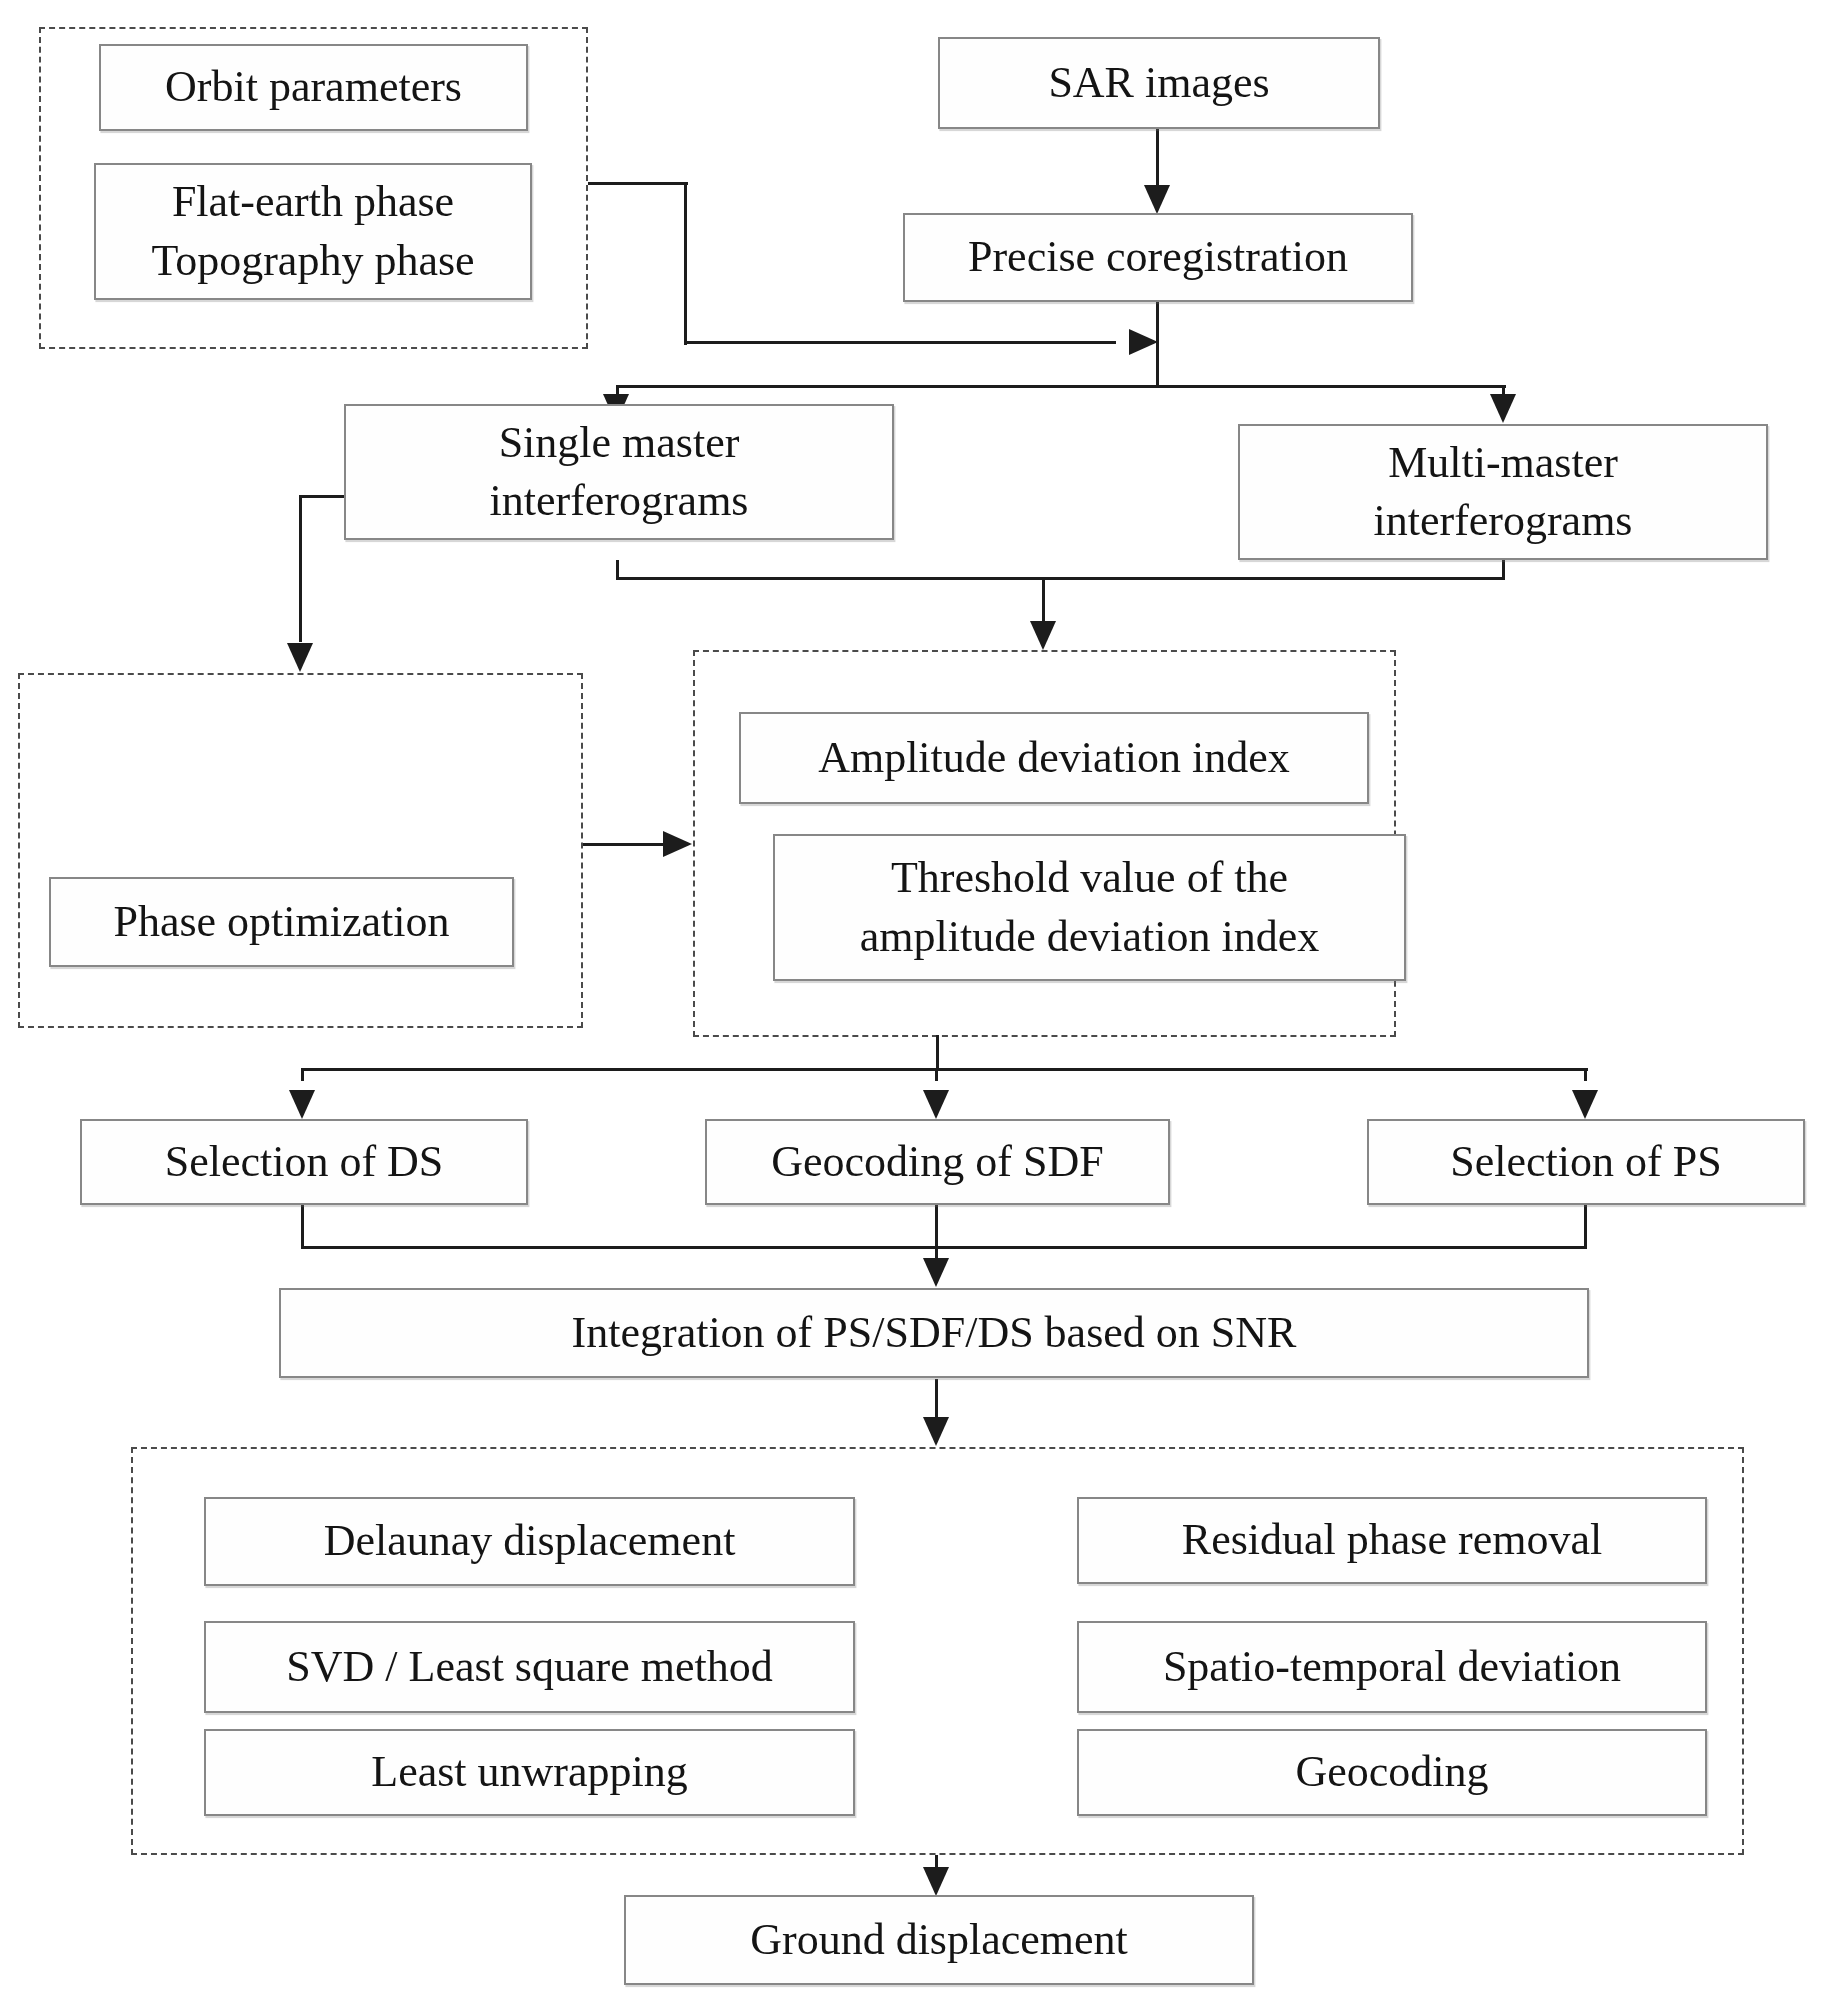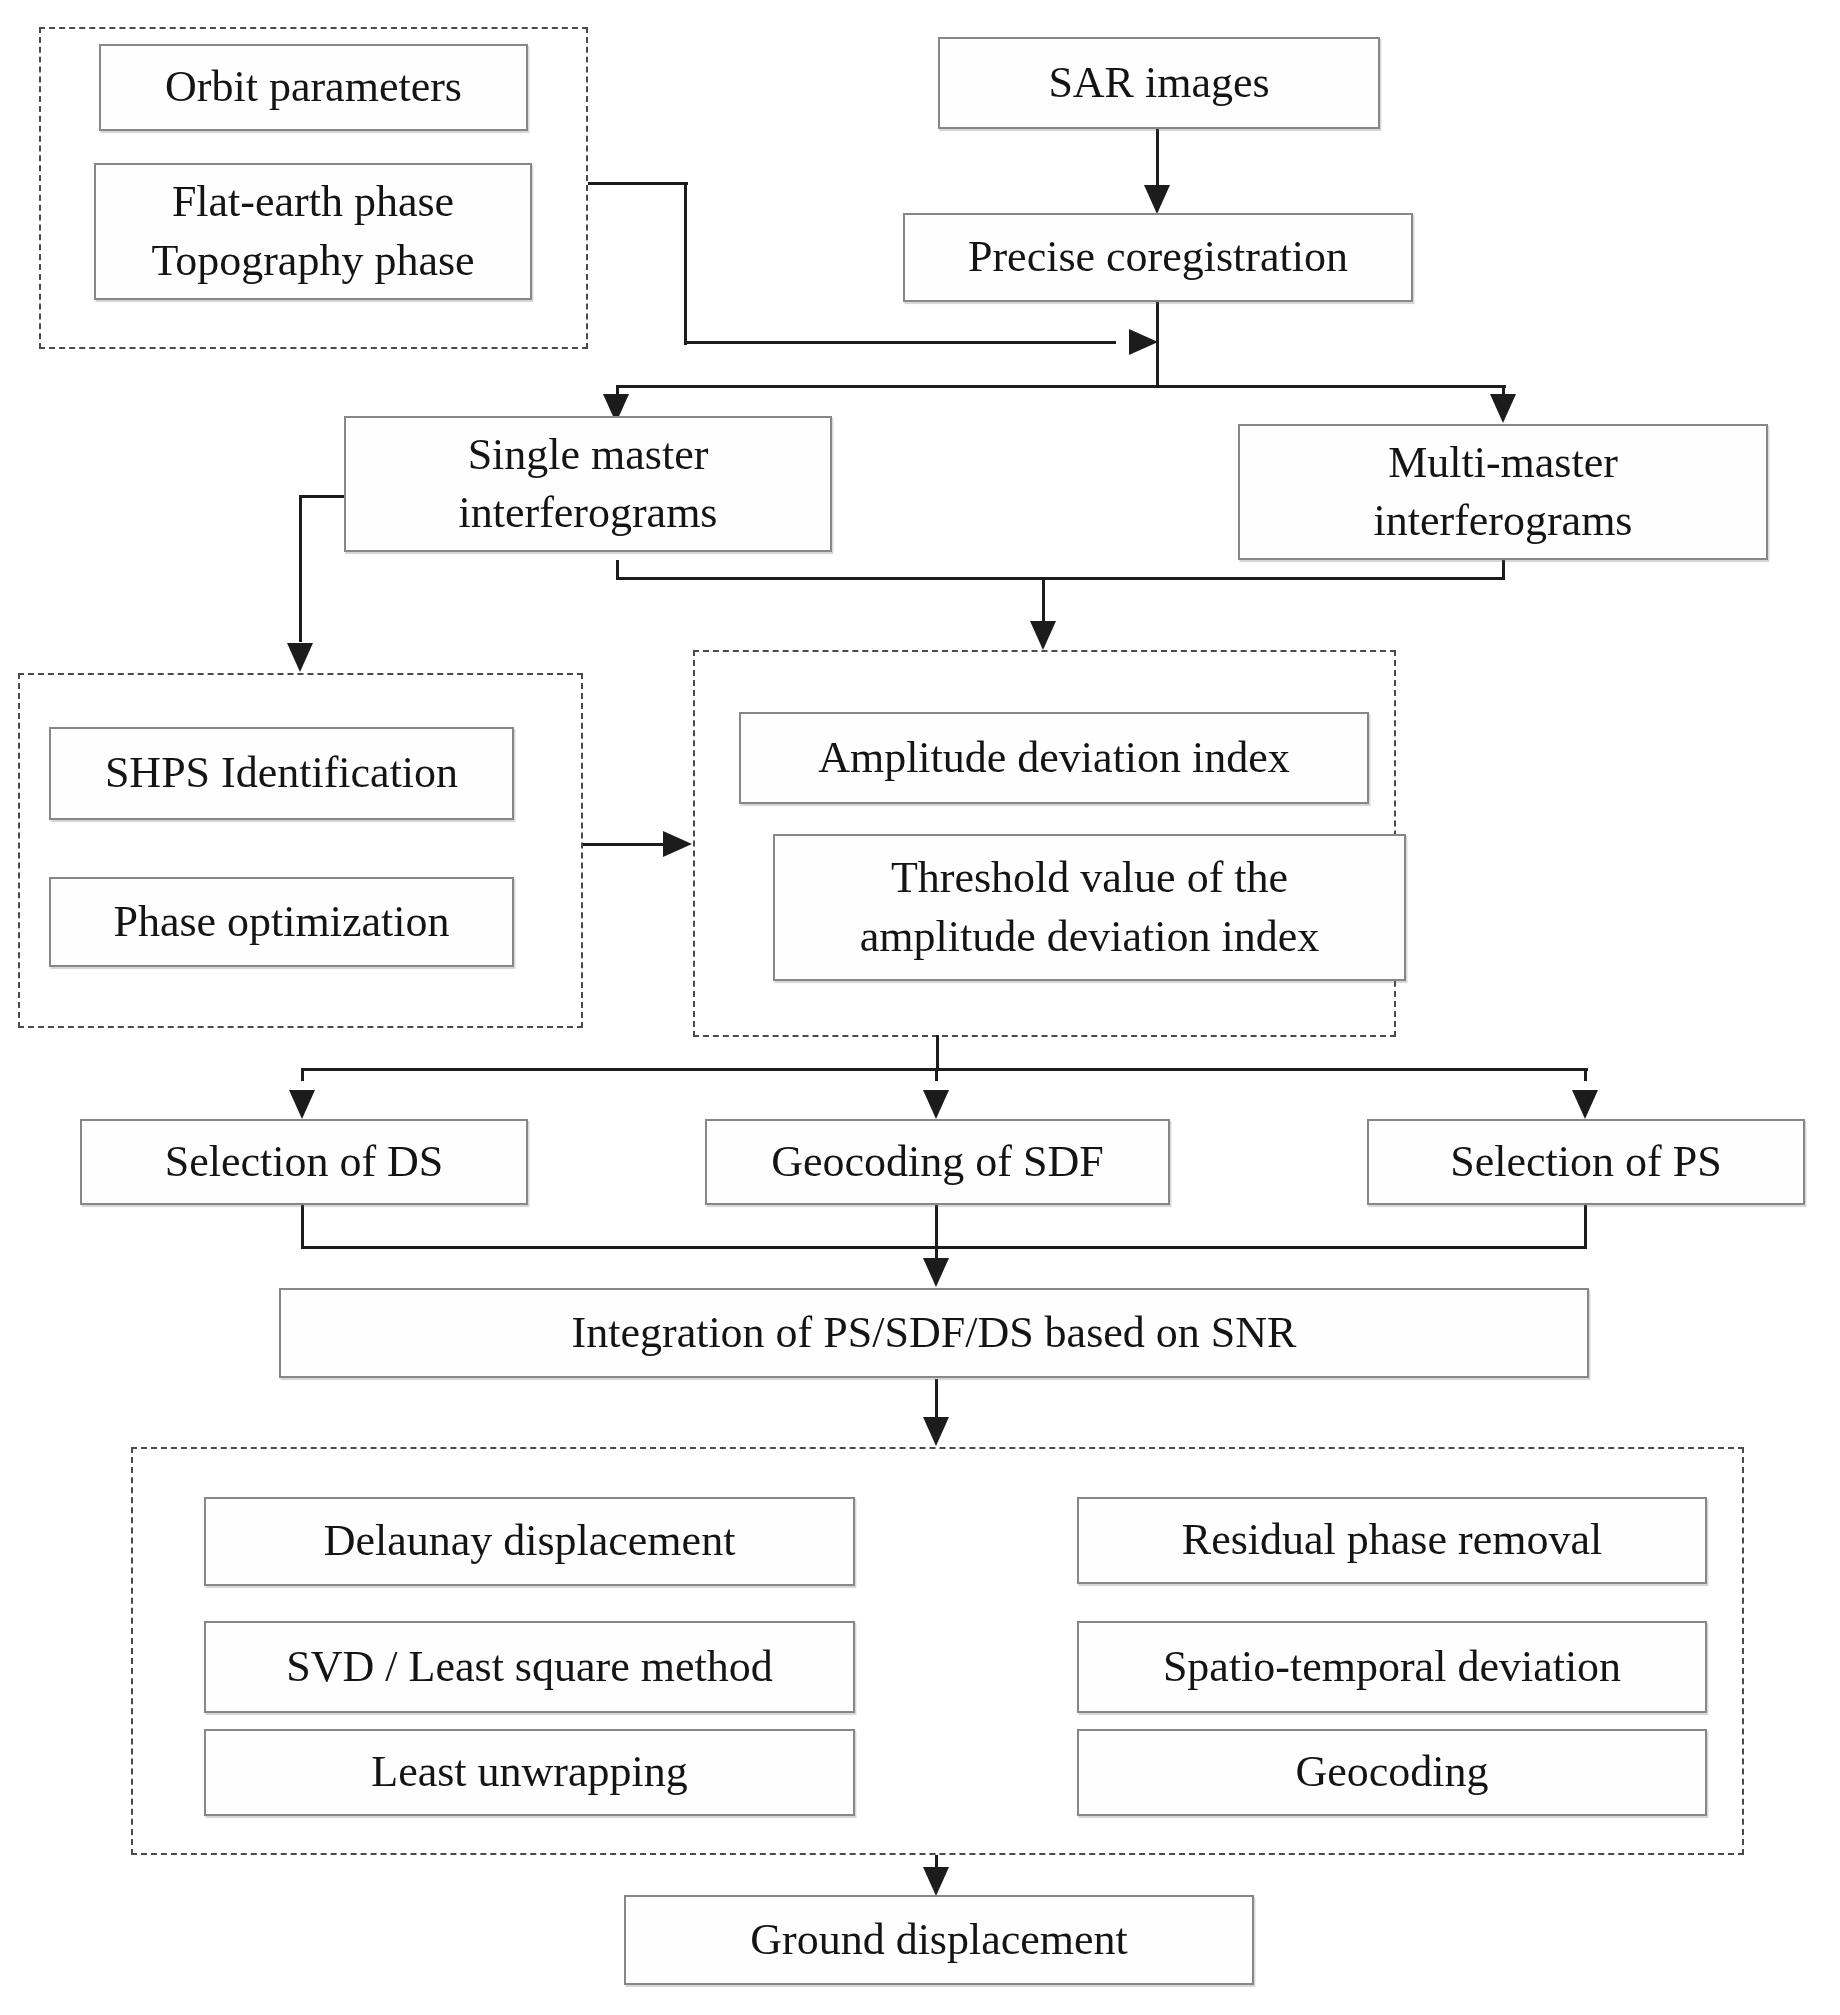--- a/index.html
+++ b/index.html
@@ -113,33 +113,30 @@
   </div>
 
   <div class="node" style="left:938px;top:37px;width:442px;height:92px">
     <span>SAR images</span>
   </div>
 
   <div class="node" style="left:903px;top:213px;width:510px;height:89px">
     <span>Precise coregistration</span>
   </div>
 
-  <div class="node" style="left:344px;top:416px;width:488px;height:136px">
+  <div class="node" style="left:344px;top:404px;width:550px;height:136px">
     <span>Single master</span>
     <span>interferograms</span>
   </div>
 
   <div class="node" style="left:1238px;top:424px;width:530px;height:136px">
     <span>Multi-master</span>
     <span>interferograms</span>
   </div>
 
-  <div class="node" style="left:49px;top:727px;width:465px;height:93px">
-    <span>SHPS Identification</span>
-  </div>
 
   <div class="node" style="left:49px;top:877px;width:465px;height:90px">
     <span>Phase optimization</span>
   </div>
 
   <div class="node" style="left:739px;top:712px;width:630px;height:92px">
     <span>Amplitude deviation index</span>
   </div>
 
   <div class="node" style="left:773px;top:834px;width:633px;height:147px">

